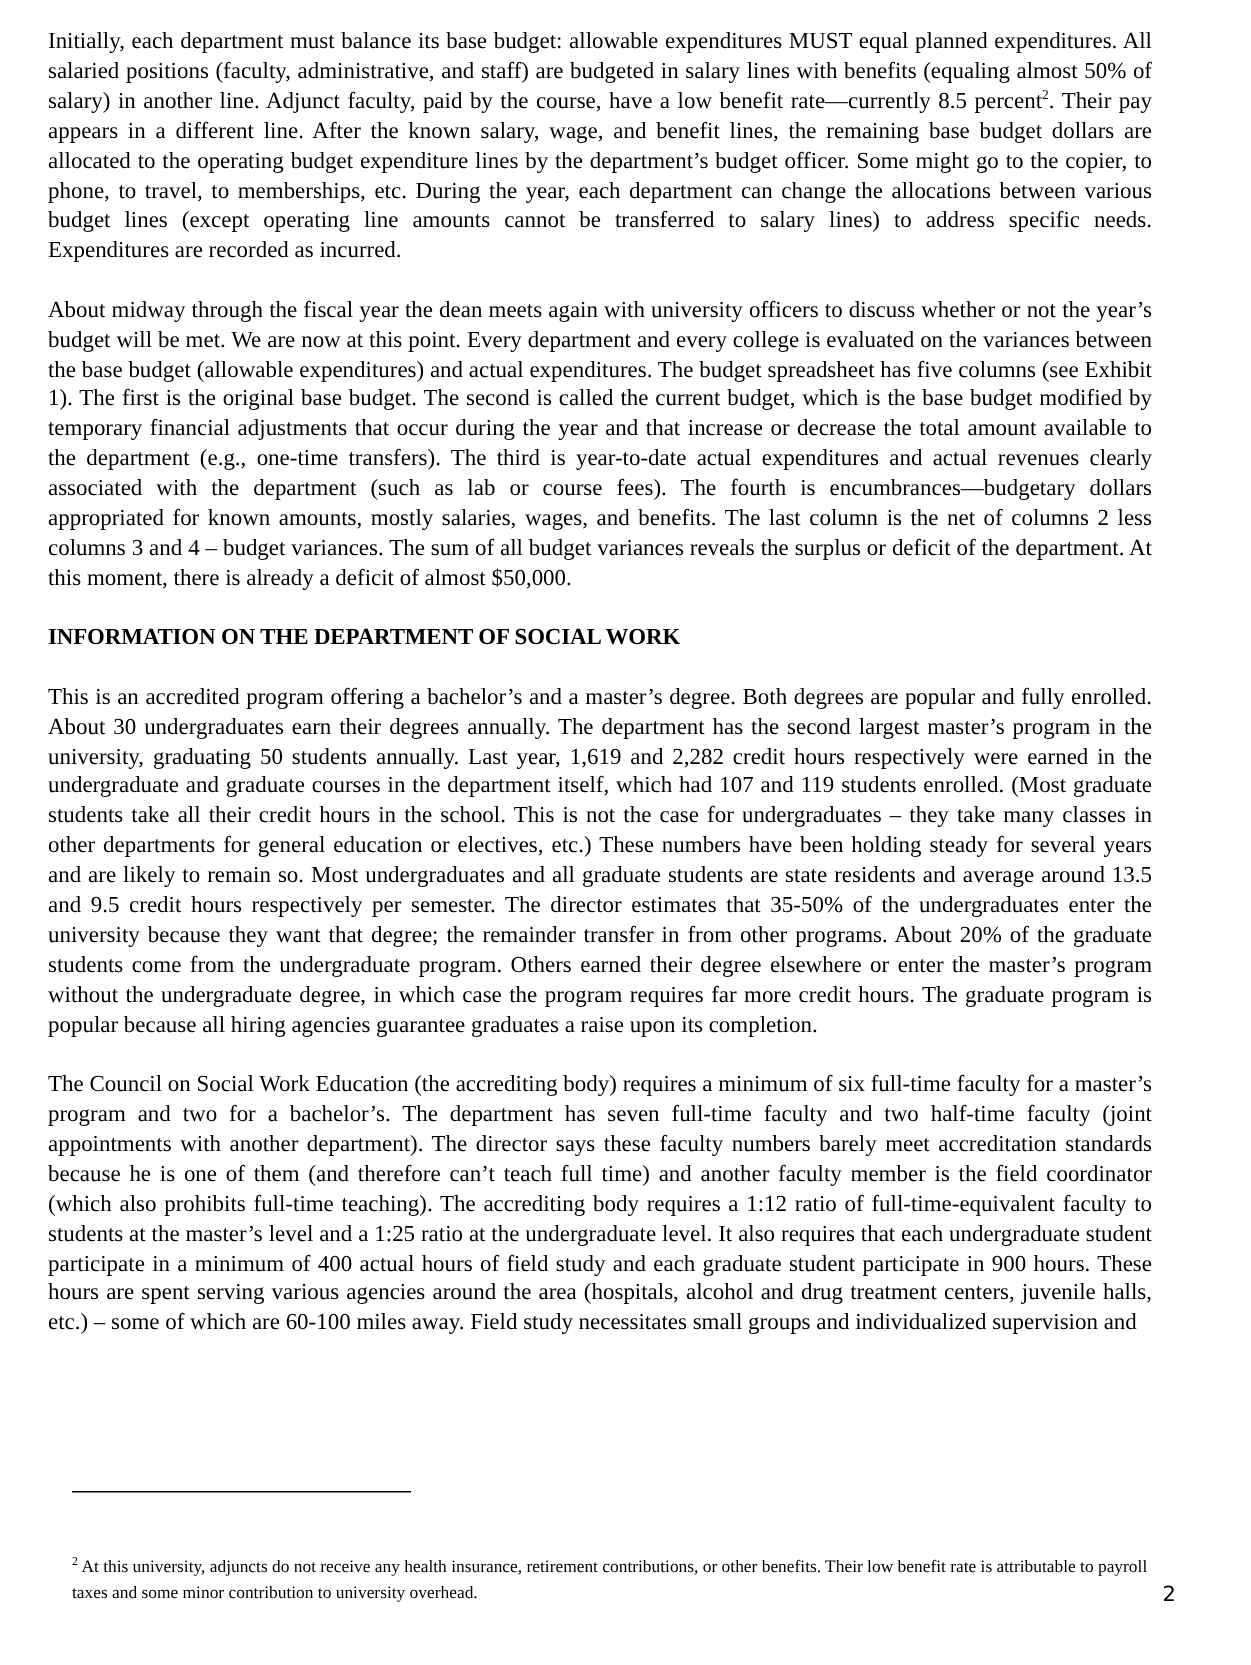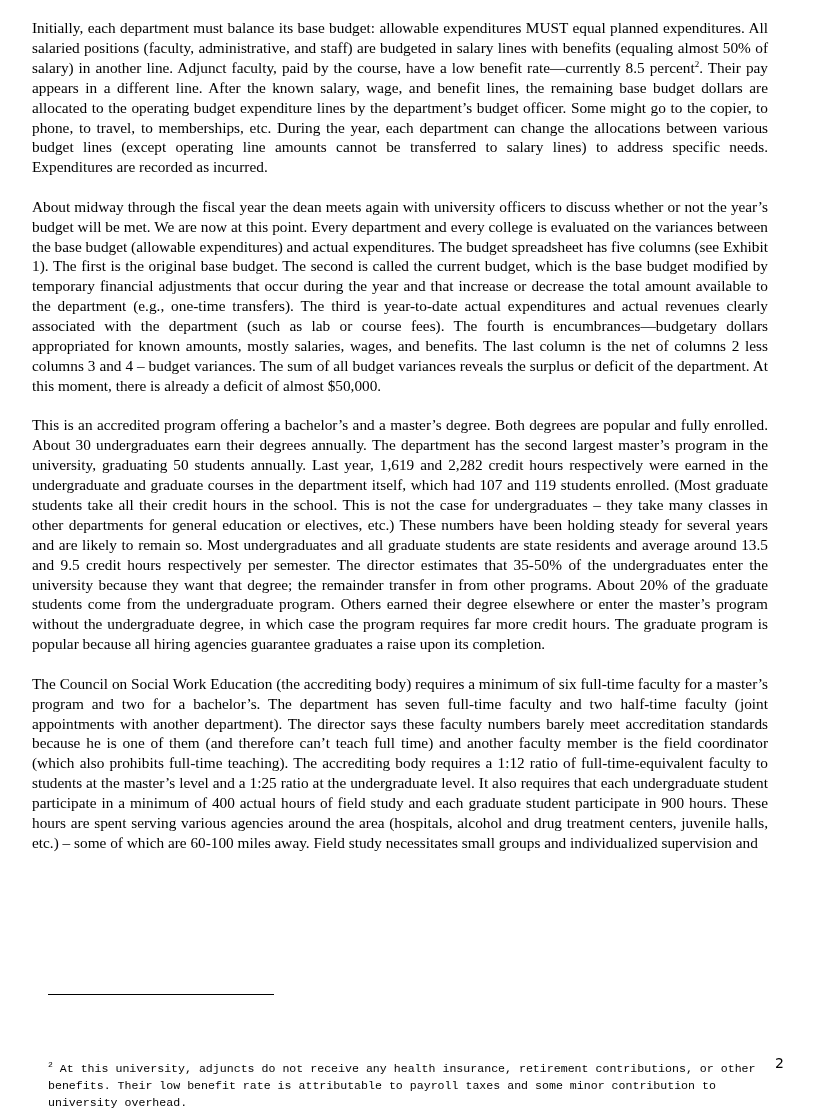--- a/index.html
+++ b/index.html
@@ -43,23 +43,23 @@
       position: absolute;
       left: 48px;
       top: 994px;
       width: 226px;
       height: 0;
       border-top: 1.6px solid #000000;
     }
     .footnote {
       position: absolute;
       left: 48px;
-      top: 1060px;
+      top: 1036px;
       width: 740px;
-      font-family: Liberation Mono, monospace;
+      font-family: Liberation Serif, serif;
       font-size: 11.6px;
       line-height: 17px;
       text-align: left;
     }
     .footnote sup {
       font-size: 8px;
     }
     .page-number {
       position: absolute;
       right: 50px;
@@ -70,20 +70,21 @@
     }
   </style>
 </head>
 <body>
 
 <div class="page">
   <p class="para"><span>Initially, each department must balance its base budget: allowable expenditures MUST equal planned expenditures. All salaried positions (faculty, administrative, and staff) are budgeted in salary lines with benefits (equaling almost 50% of salary) in another line. Adjunct faculty, paid by the course, have a low benefit rate—currently 8.5 percent</span><sup>2</sup><span>.  Their pay appears in a different line. After the known salary, wage, and benefit lines, the remaining base budget dollars are allocated to the operating budget expenditure lines by the department’s budget officer. Some might go to the copier, to phone, to travel, to memberships, etc. During the year, each department can change the allocations between various budget lines (except operating line amounts cannot be transferred to salary lines) to address specific needs. Expenditures are recorded as incurred.</span></p>
 
   <p class="para">About midway through the fiscal year the dean meets again with university officers to discuss whether or not the year’s budget will be met. We are now at this point. Every department and every college is evaluated on the variances between the base budget (allowable expenditures) and actual expenditures. The budget spreadsheet has five columns (see Exhibit 1). The first is the original base budget. The second is called the current budget, which is the base budget modified by temporary financial adjustments that occur during the year and that increase or decrease the total amount available to the department (e.g., one-time transfers). The third is year-to-date actual expenditures and actual revenues clearly associated with the department (such as lab or course fees). The fourth is encumbrances—budgetary dollars appropriated for known amounts, mostly salaries, wages, and benefits. The last column is the net of columns 2 less columns 3 and 4 – budget variances. The sum of all budget variances reveals the surplus or deficit of the department. At this moment, there is already a deficit of almost $50,000.</p>
 
+  <h2 class="heading">INFORMATION ON THE DEPARTMENT OF SOCIAL WORK</h2>
 
   <p class="para">This is an accredited program offering a bachelor’s and a master’s degree. Both degrees are popular and fully enrolled. About 30 undergraduates earn their degrees annually. The department has the second largest master’s program in the university, graduating 50 students annually. Last year, 1,619 and 2,282 credit hours respectively were earned in the undergraduate and graduate courses in the department itself, which had 107 and 119 students enrolled. (Most graduate students take all their credit hours in the school. This is not the case for undergraduates – they take many classes in other departments for general education or electives, etc.) These numbers have been holding steady for several years and are likely to remain so. Most undergraduates and all graduate students are state residents and average around 13.5 and 9.5 credit hours respectively per semester. The director estimates that 35-50% of the undergraduates enter the university because they want that degree; the remainder transfer in from other programs. About 20% of the graduate students come from the undergraduate program. Others earned their degree elsewhere or enter the master’s program without the undergraduate degree, in which case the program requires far more credit hours. The graduate program is popular because all hiring agencies guarantee graduates a raise upon its completion.</p>
 
   <p class="para">The Council on Social Work Education (the accrediting body) requires a minimum of six full-time faculty for a master’s program and two for a bachelor’s. The department has seven full-time faculty and two half-time faculty (joint appointments with another department). The director says these faculty numbers barely meet accreditation standards because he is one of them (and therefore can’t teach full time) and another faculty member is the field coordinator (which also prohibits full-time teaching). The accrediting body requires a 1:12 ratio of full-time-equivalent faculty to students at the master’s level and a 1:25 ratio at the undergraduate level. It also requires that each undergraduate student participate in a minimum of 400 actual hours of field study and each graduate student participate in 900 hours. These hours are spent serving various agencies around the area (hospitals, alcohol and drug treatment centers, juvenile halls, etc.) – some of which are 60-100 miles away. Field study necessitates small groups and individualized supervision and</p>
 </div>
 
 <div class="footnote-rule"></div>
 
 <div class="footnote"><sup>2</sup><span> At this university, adjuncts do not receive any health insurance, retirement contributions, or other benefits. Their low benefit rate is attributable to payroll taxes and some minor contribution to university overhead.</span></div>
 

